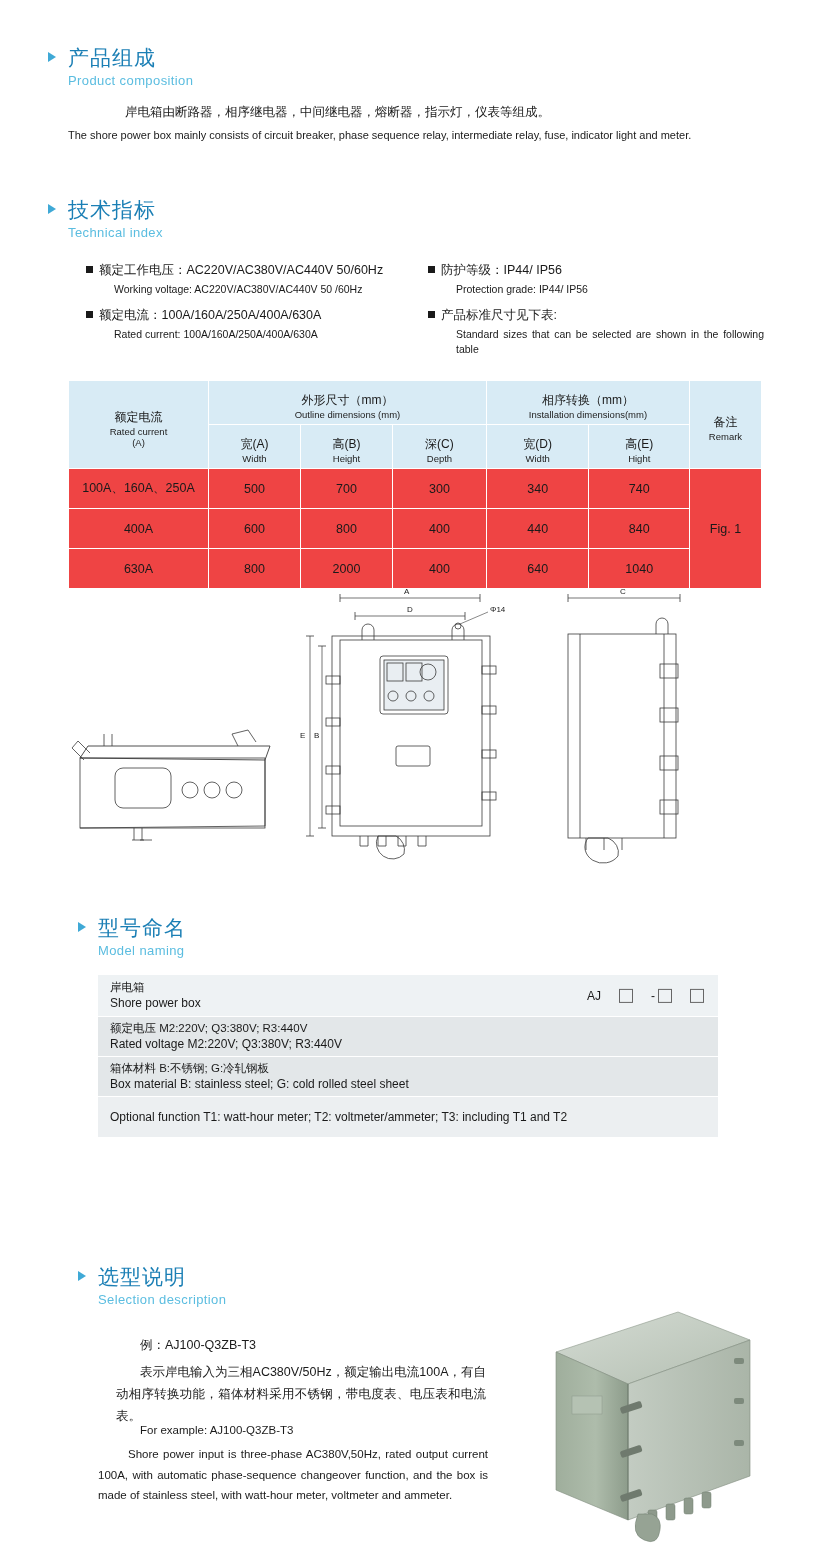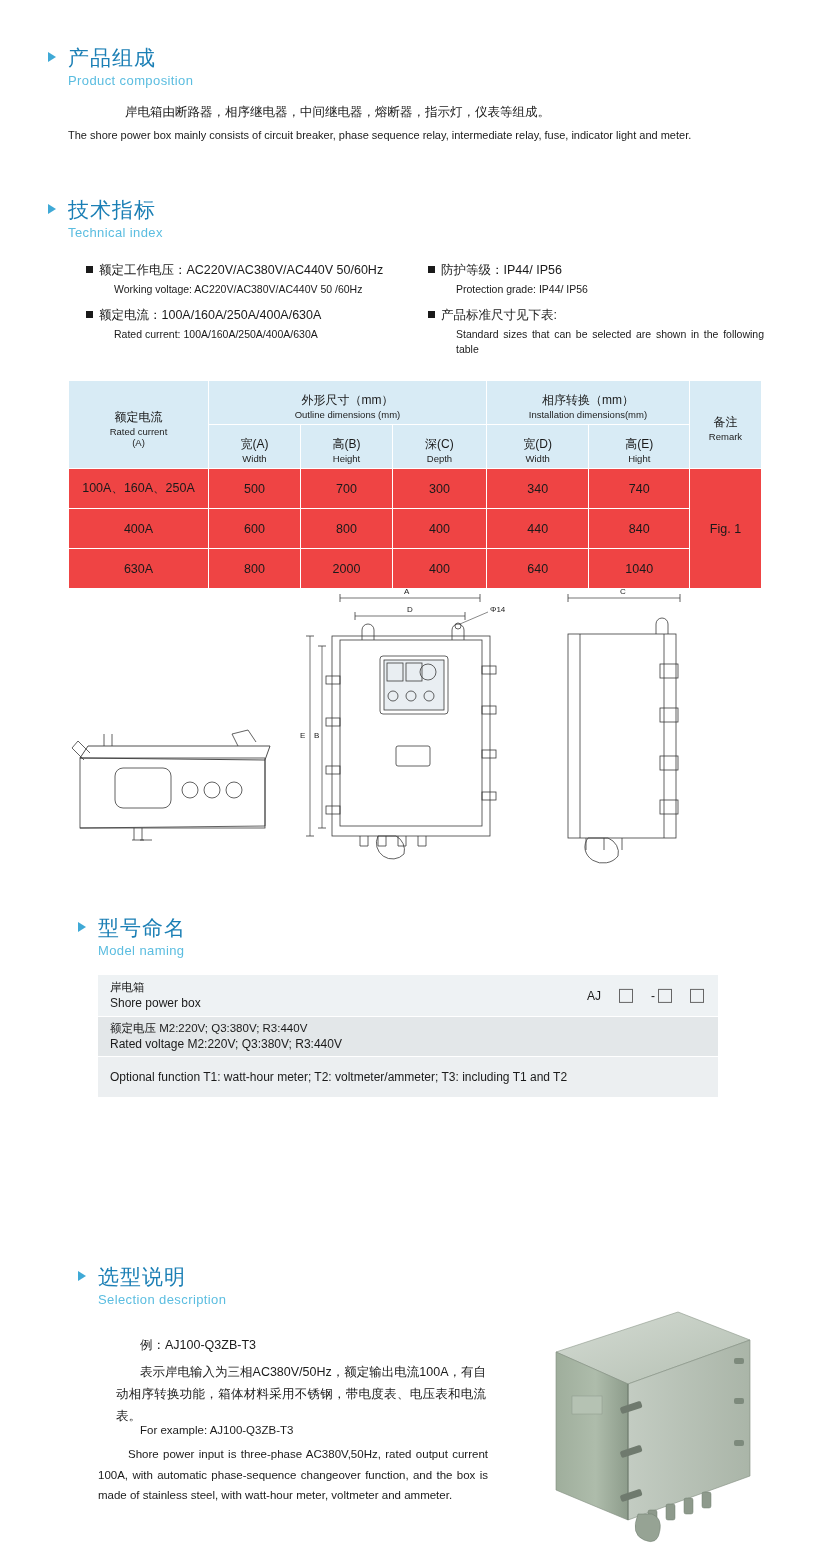--- a/index.html
+++ b/index.html
@@ -320,20 +320,26 @@
 
 
     <div class="mn-row mn-grey" style="height:40px;">
       <div>
         <span class="txt-cn">额定电压    M2:220V;  Q3:380V;  R3:440V</span>
         <span class="txt-en">Rated voltage   M2:220V;  Q3:380V;  R3:440V</span>
       </div>
     </div>
 
 
+    <div class="mn-row mn-grey" style="height:40px;">
+      <div>
+        <span class="txt-cn">箱体材料        B:不锈钢;  G:冷轧钢板</span>
+        <span class="txt-en">Box material    B: stainless steel;  G: cold rolled steel sheet</span>
+      </div>
+    </div>
 
     <div class="mn-row mn-greyer" style="height:40px; border-bottom:none;">
       <div>
         <span class="txt-en">Optional function   T1: watt-hour meter; T2: voltmeter/ammeter; T3: including T1 and T2</span>
       </div>
     </div>
   </div>
 
   <div class="sec-head" style="left:98px; top:1265px;">
     <span class="arrow"></span>

